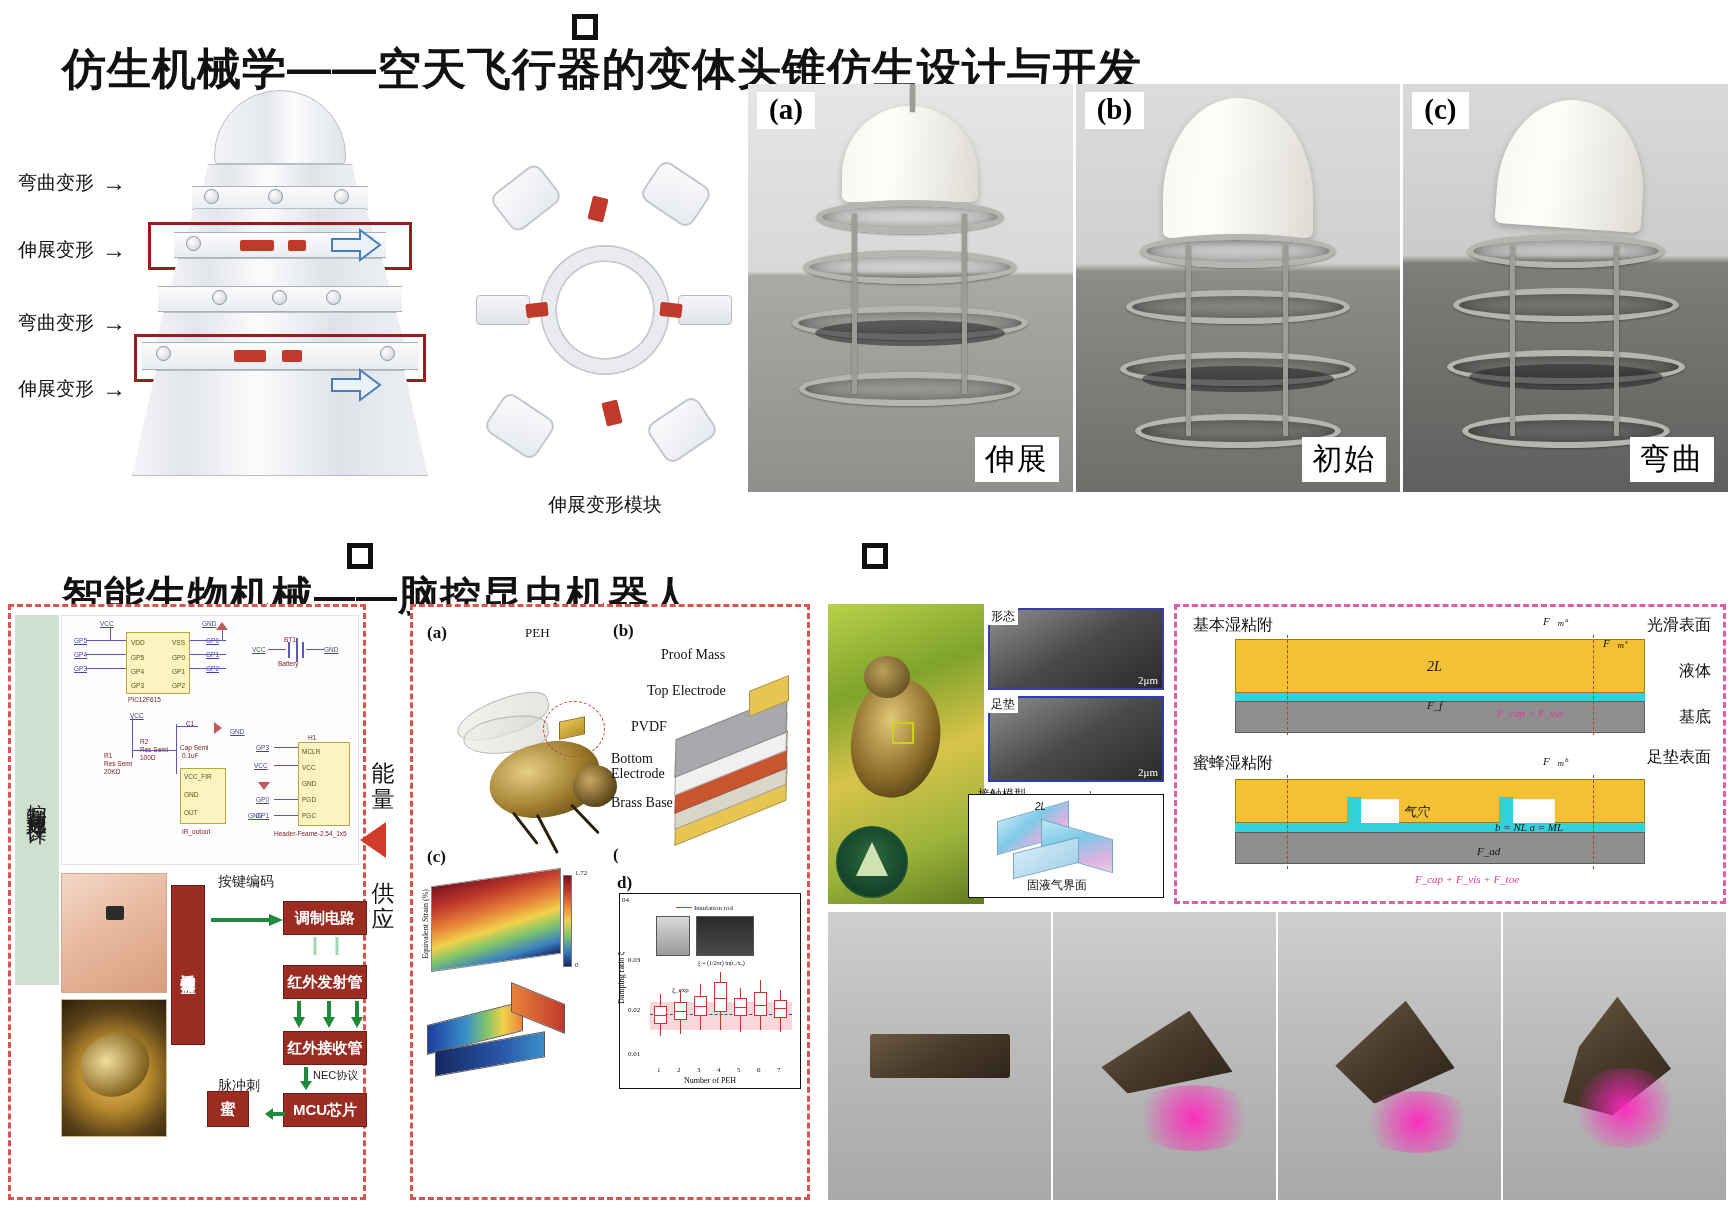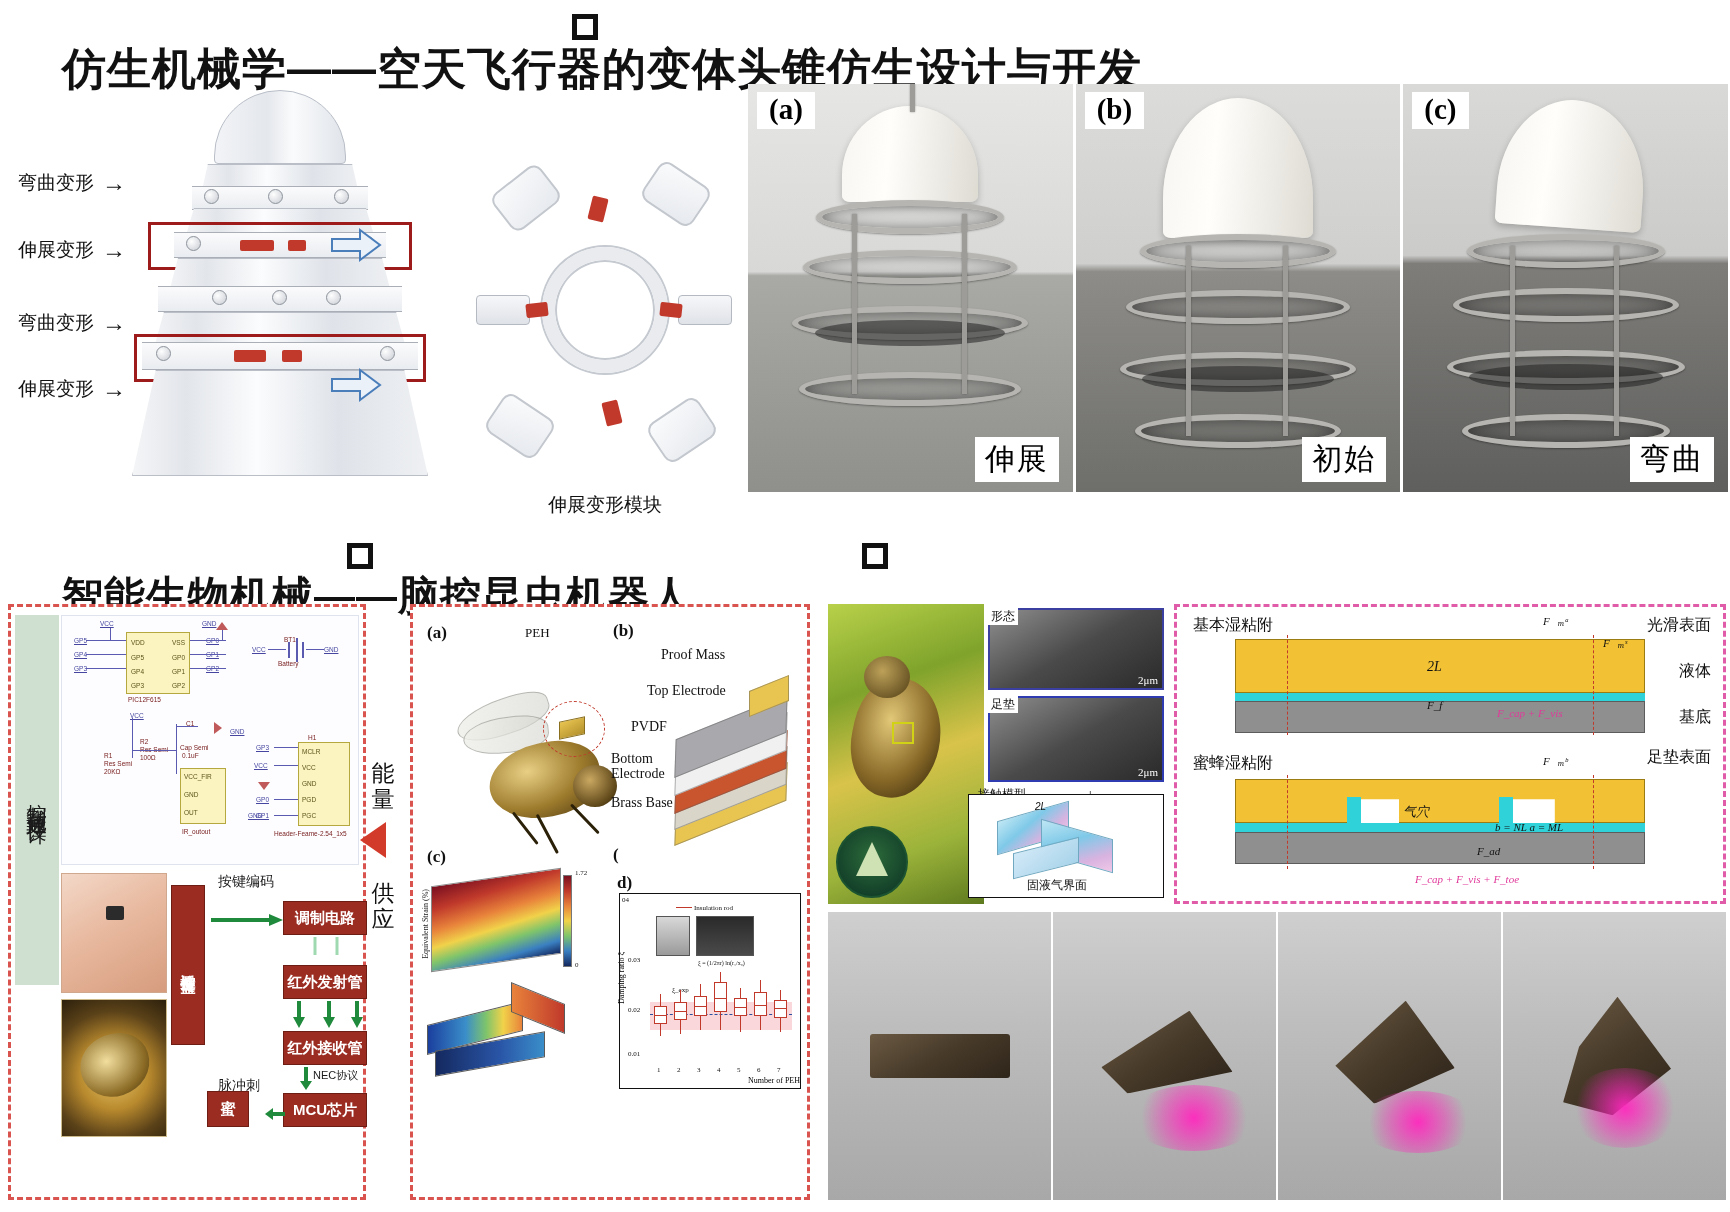--- a/index.html
+++ b/index.html
@@ -292,21 +292,21 @@
     position: absolute; border: 1px solid #5a5a5a;
   }
 
   .chartbox {
     position: absolute; left: 206px; top: 286px; width: 182px; height: 196px;
     border: 1px solid #111; background: #fff;
   }
   .cb-title { position:absolute; font-size:7px; font-family:"Liberation Serif",serif; color:#111; }
   .cb-axis-y { position:absolute; left: -3px; top: 30%; font-size: 8px;
      writing-mode: vertical-rl; transform: rotate(180deg); font-family:"Liberation Serif",serif; }
-  .cb-axis-x { position:absolute; bottom: 3px; width:100%; text-align:right; font-size:8px; font-family:"Liberation Serif",serif;}
+  .cb-axis-x { position:absolute; bottom: 3px; width:100%; text-align:center; font-size:8px; font-family:"Liberation Serif",serif;}
   .bandpink { position:absolute; left:30px; right:8px; background: rgba(240,140,150,.35); }
   .dashline { position:absolute; left:30px; right:8px; border-top: 1px dashed #2b4fa0; }
   .bp { position: absolute; border: 1px solid #c0392b; background: #fff; }
   .bpmed { position: absolute; background: #c0392b; height: 1px; }
   .whisk { position: absolute; background: #c0392b; width: 1px; }
   .tickx { position: absolute; bottom: 14px; font-size: 7px; font-family:"Liberation Serif",serif; color:#111; }
   .ticky { position: absolute; left: 8px; font-size: 7px; font-family:"Liberation Serif",serif; color:#111; }
 
   
   #panel-bio {

